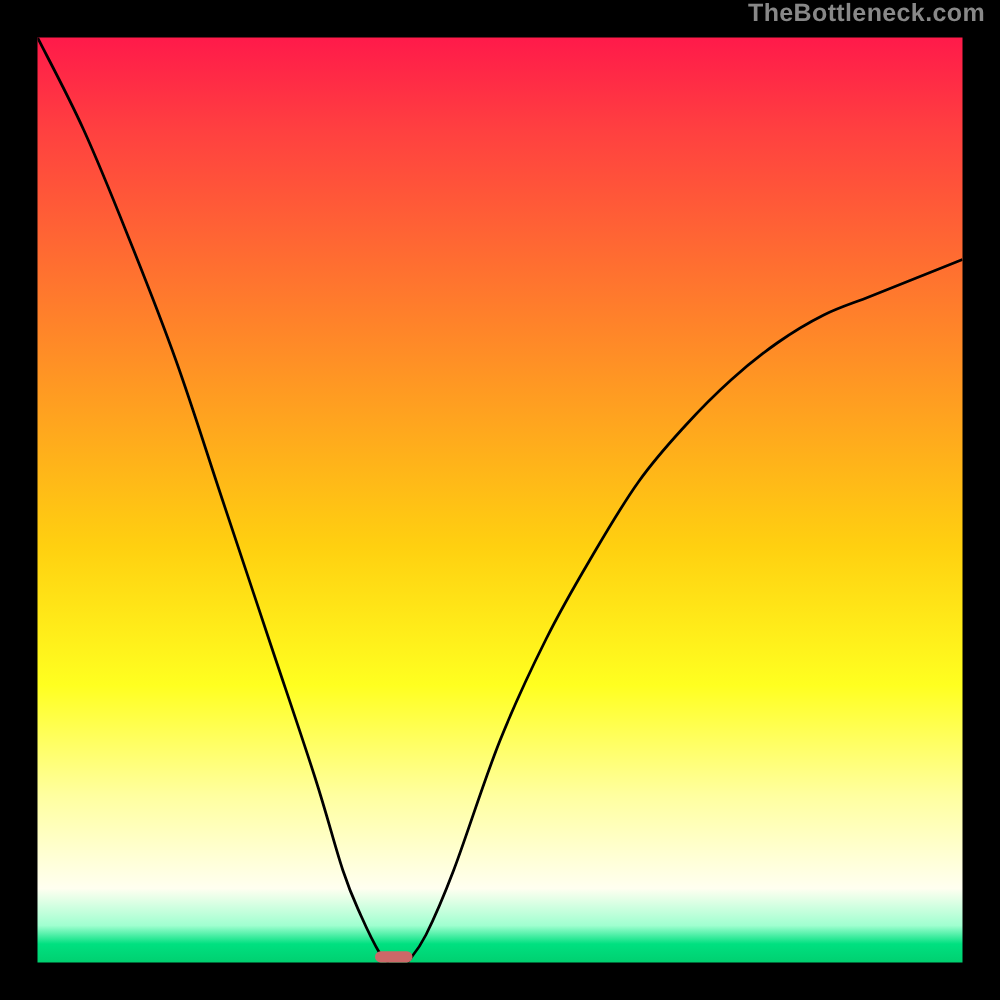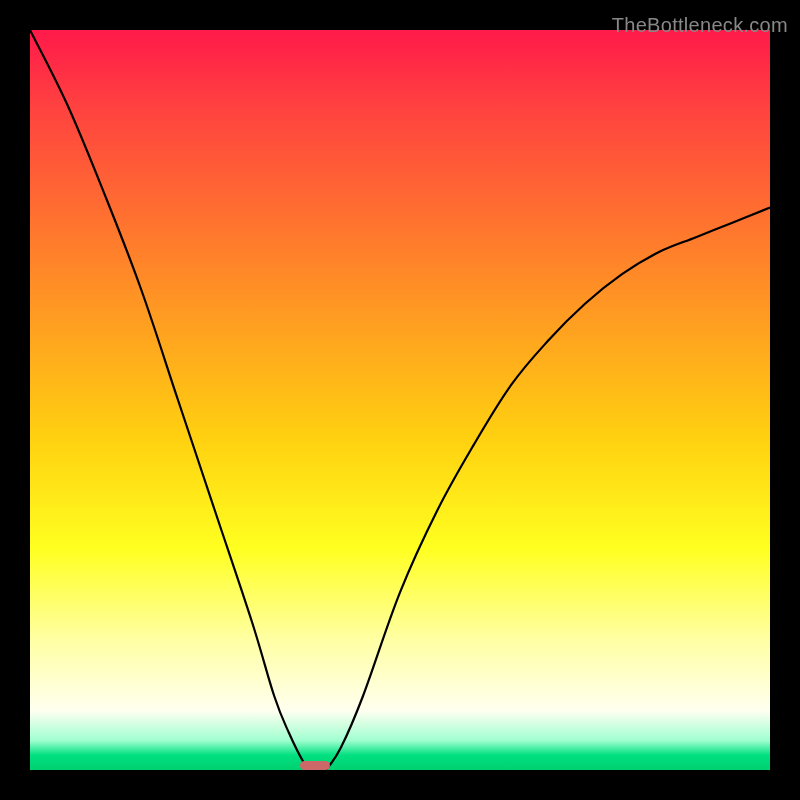--- a/index.html
+++ b/index.html
@@ -18,25 +18,25 @@
       #ffd010 55%,
       #ffff20 70%,
       #ffffa0 82%,
       #fffff0 92%,
       #a0ffd0 96%,
       #00e080 98%,
       #00d070 100%);
   }
   .watermark {
     position: absolute;
-    top: 14px;
+    top: 0;
     right: 12px;
     color: #888;
     font-size: 20px;
-    font-weight: 400;
+    font-weight: 700;
     letter-spacing: 0.3px;
   }
   .curve-layer {
     position: absolute;
     top: 30px;
     left: 30px;
     width: 740px;
     height: 740px;
     pointer-events: none;
   }

